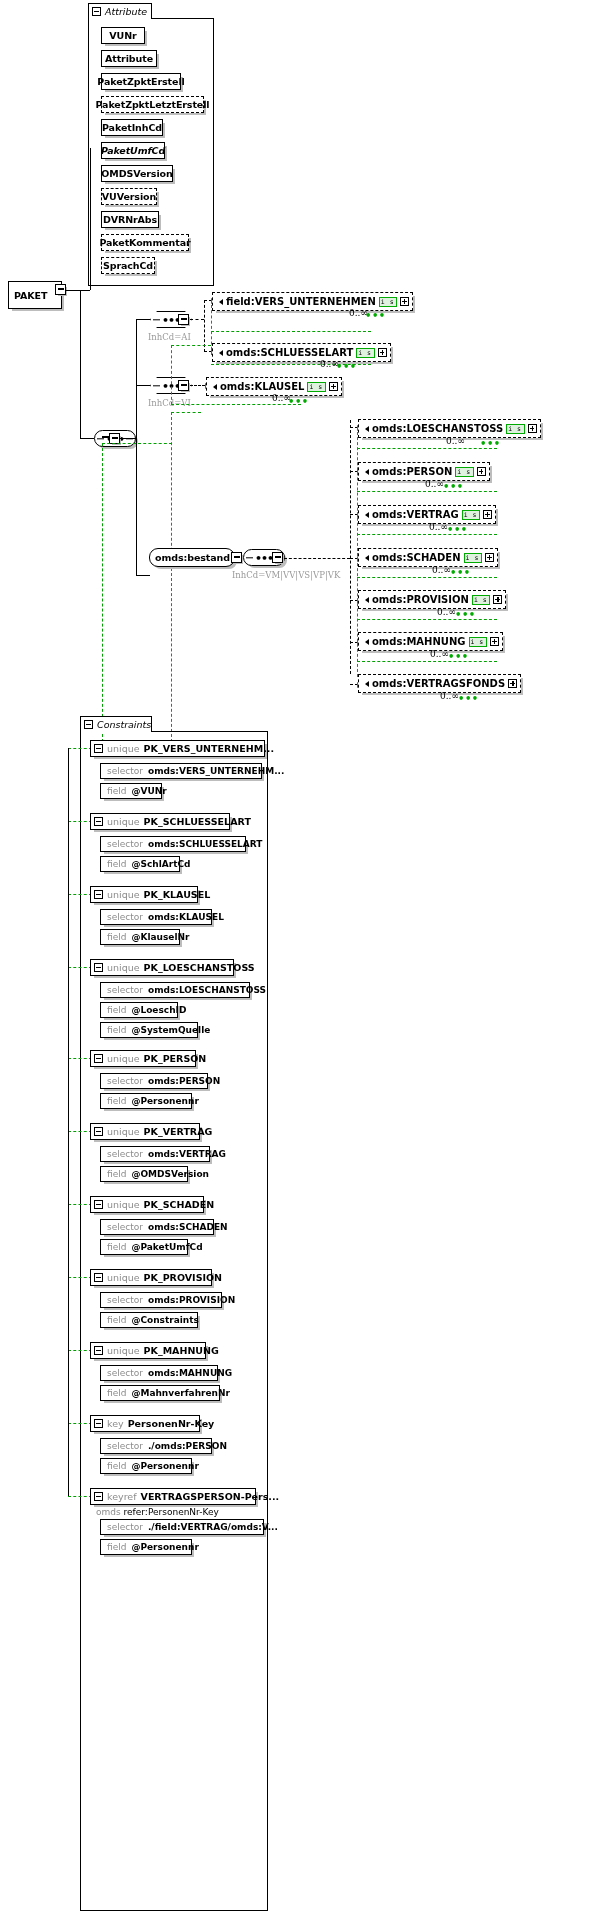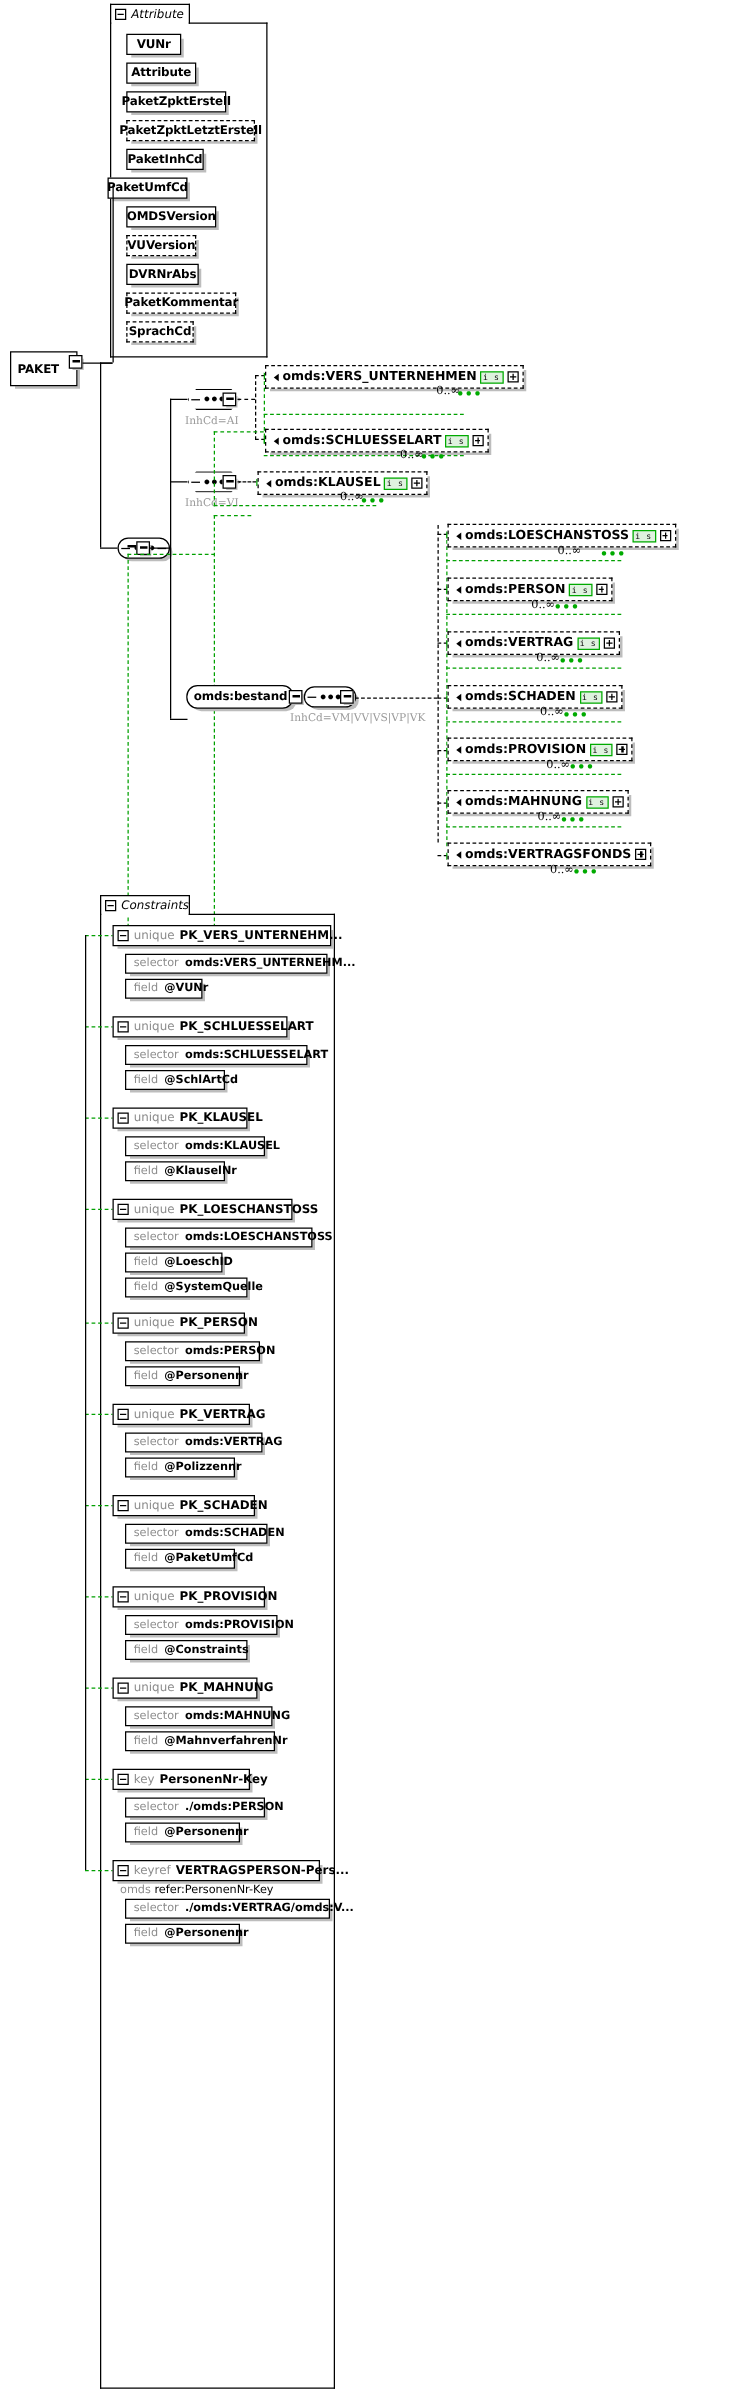--- a/index.html
+++ b/index.html
@@ -121,21 +121,21 @@
   <span>Attribute</span>
 </div>
 <div class="frame-body" style="left:88px;top:18px;width:126px;height:268px;"></div>
 <div class="ln h" style="left:151px;top:18px;width:63px;"></div>
 
 <div class="node" style="left:101px;top:27px;width:44px;">VUNr</div>
 <div class="node" style="left:101px;top:50px;width:56px;">Attribute</div>
 <div class="node" style="left:101px;top:73px;width:80px;">PaketZpktErstell</div>
 <div class="node opt" style="left:101px;top:96px;width:103px;">PaketZpktLetztErstell</div>
 <div class="node" style="left:101px;top:119px;width:62px;">PaketInhCd</div>
-<div class="node" style="left:86px;top:142px;width:64px;">PaketUmfCd</div>
+<div class="node" style="left:101px;top:142px;width:64px;font-style:italic;">PaketUmfCd</div>
 <div class="node" style="left:101px;top:165px;width:72px;">OMDSVersion</div>
 <div class="node opt" style="left:101px;top:188px;width:56px;">VUVersion</div>
 <div class="node" style="left:101px;top:211px;width:58px;">DVRNrAbs</div>
 <div class="node opt" style="left:101px;top:234px;width:88px;text-align:right;">PaketKommentar</div>
 <div class="node opt" style="left:101px;top:257px;width:54px;">SprachCd</div>
 
 <div class="node left" style="left:8px;top:281px;width:54px;height:28px;">
   <span>PAKET</span>
 </div>
 <div class="side-tgl" style="left:55px;top:284px;"></div>
@@ -172,21 +172,21 @@
 <div class="dl h" style="left:204px;top:300px;width:8px;"></div>
 <div class="dl h" style="left:204px;top:351px;width:8px;"></div>
 <div class="gl v" style="left:211px;top:305px;height:50px;"></div>
 <div class="gl h" style="left:211px;top:331px;width:160px;"></div>
 <div class="gl h" style="left:211px;top:364px;width:160px;"></div>
 <div class="garrow" style="left:211px;top:298px;"></div>
 <div class="garrow" style="left:211px;top:349px;"></div>
 
 <div class="el" style="left:212px;top:292px;">
   <span class="arrowl"></span>
-  <span class="lbl">omds:VERS_UNTERNEHMEN</span>
+  <span class="lbl">field:VERS_UNTERNEHMEN</span>
   <span class="typemark">i s</span>
   <span class="tgl plus"></span>
 </div>
 <div class="occ" style="left:349px;top:308px;">0..∞</div>
 <div class="occdots" style="left:365px;top:310px;">•••</div>
 
 <div class="el" style="left:212px;top:343px;">
   <span class="arrowl"></span>
   <span class="lbl">omds:SCHLUESSELART</span>
   <span class="typemark">i s</span>
@@ -413,21 +413,21 @@
   <span class="tgl"></span>
   <span class="kw">unique</span>
   <span class="nm">PK_VERTRAG</span>
 </div>
 <div class="crow" style="left:100px;top:1146px;width:110px;">
   <span class="kw">selector</span>
   <span class="val">omds:VERTRAG</span>
 </div>
 <div class="crow" style="left:100px;top:1166px;width:88px;">
   <span class="kw">field</span>
-  <span class="val">@Polizzennr</span>
+  <span class="val">@OMDSVersion</span>
 </div>
 
 <div class="gl h" style="left:68px;top:1204px;width:24px;"></div>
 <div class="cnode" style="left:90px;top:1196px;width:114px;">
   <span class="tgl"></span>
   <span class="kw">unique</span>
   <span class="nm">PK_SCHADEN</span>
 </div>
 <div class="crow" style="left:100px;top:1219px;width:114px;">
   <span class="kw">selector</span>
@@ -488,20 +488,20 @@
   <span class="tgl"></span>
   <span class="kw">keyref</span>
   <span class="nm">VERTRAGSPERSON-Pers...</span>
 </div>
 <div class="crefer" style="left:96px;top:1507px;">
   <span class="kw">omds</span>
   <span>refer:PersonenNr-Key</span>
 </div>
 <div class="crow" style="left:100px;top:1519px;width:164px;">
   <span class="kw">selector</span>
-  <span class="val">./omds:VERTRAG/omds:V...</span>
+  <span class="val">./field:VERTRAG/omds:V...</span>
 </div>
 <div class="crow" style="left:100px;top:1539px;width:92px;">
   <span class="kw">field</span>
   <span class="val">@Personennr</span>
 </div>
 
 <div class="ln v" style="left:68px;top:748px;height:748px;"></div>
 
 </body></html>

